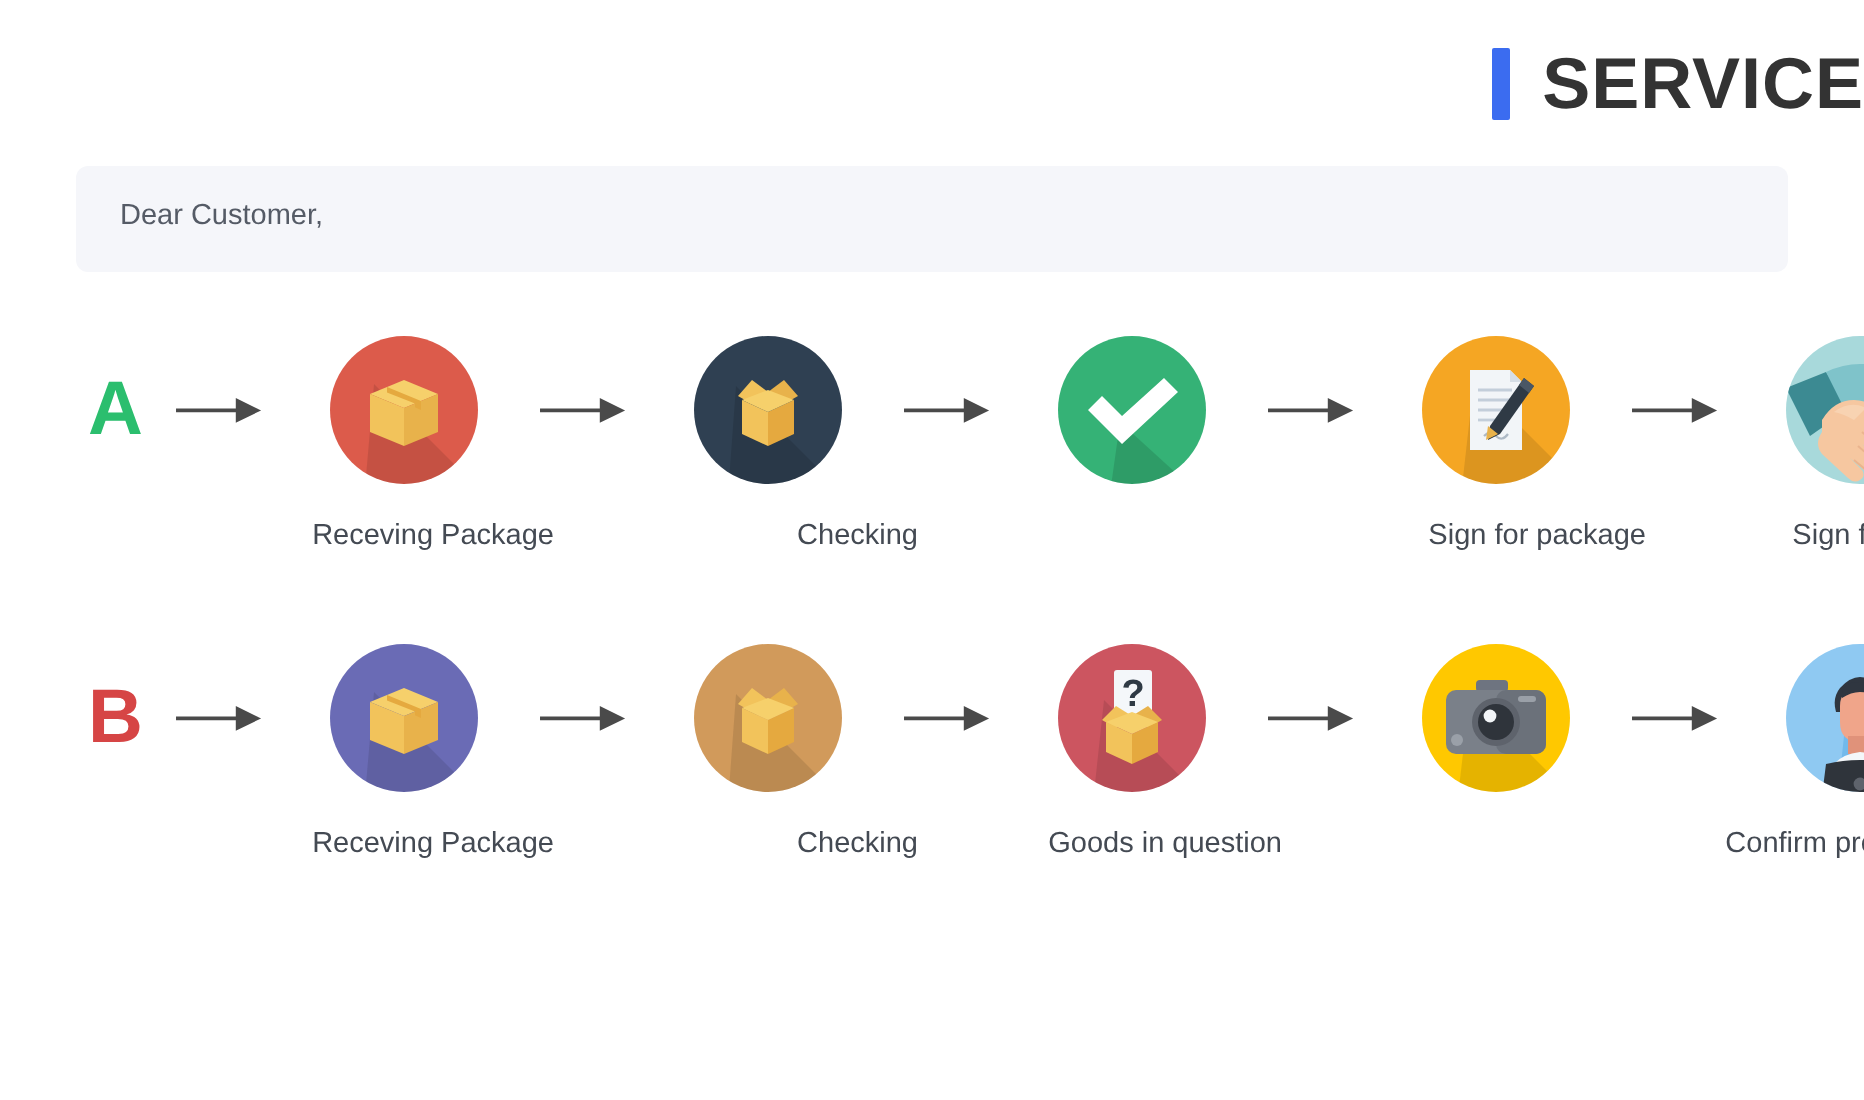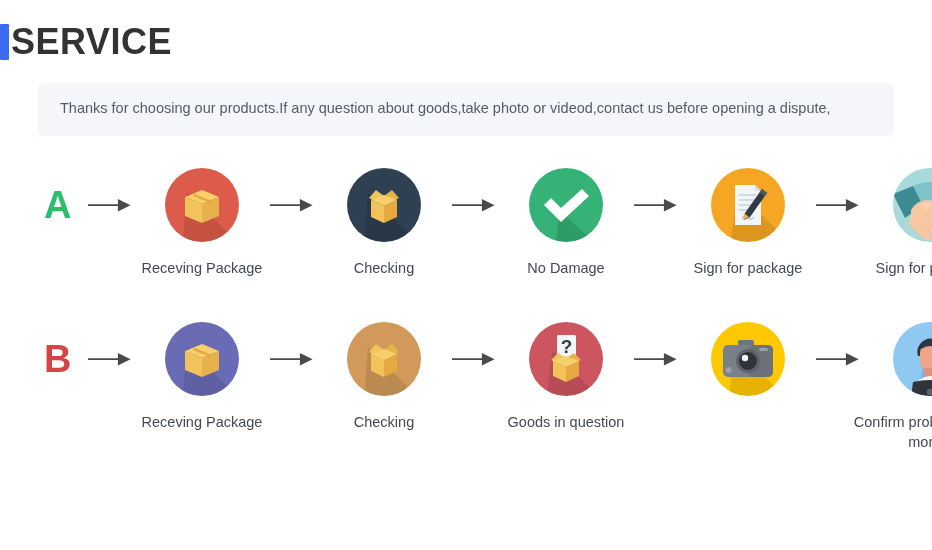--- a/index.html
+++ b/index.html
@@ -12,22 +12,22 @@
     overflow: hidden;
     position: relative;
   }
 
   
   .header {
     width: 100%;
     padding-top: 22px;
     display: flex;
     align-items: center;
-    justify-content: flex-start;
-    gap: 2px;
+    justify-content: flex-end;
+    gap: 16px;
   }
   .title-bar {
     width: 9px;
     height: 36px;
     background: #3B6CF0;
     border-radius: 1px;
     display: inline-block;
   }
   .title-text {
     font-size: 36px;
@@ -95,36 +95,36 @@
     height: 78px;
     margin-top: 8px;
     position: relative;
   }
   .icon-wrap svg { display: block; width: 78px; height: 78px; }
 
   .step-label {
     margin-top: 14px;
     font-size: 14.5px;
     color: #444a53;
-    text-align: center;
+    text-align: right;
     line-height: 20px;
     width: 150px;
   }
   .step-label.wide { width: 170px; }
 </style>
 </head>
 <body>
 
 <div class="header">
   <span class="title-bar"></span>
   <span class="title-text">SERVICE</span>
 </div>
 
 <div class="notice">
-  <p>Thanks for choosing our products.If any question about goods,take photo or videod,contact us before opening a dispute,</p>
+  <p>Dear Customer,</p>
 </div>
 
 <div class="flow-row row-a">
   <div class="row-letter letter-a">A</div>
 
   <div class="arrow">
     <svg viewBox="0 0 40 16">
         <path d="M0 7.2 h26 v-4.6 l11 5.4 -11 5.4 v-4.6 H0 Z" fill="#4a4a4a"></path>
       </svg>
   </div>
@@ -190,21 +190,20 @@
         <clipPath id="cA3">
             <circle cx="39" cy="39" r="37"></circle>
           </clipPath>
         <circle cx="39" cy="39" r="37" fill="#35B276"></circle>
         <g clip-path="url(#cA3)">
             <path d="M33 45 L78 86 L78 95 L26 95 Z" fill="#000" opacity="0.12"></path>
           </g>
         <path d="M17 39 L24 32 L34 42 L55 23 L62 30 L34 56 Z" fill="#ffffff"></path>
       </svg>
     </div>
-    <div class="step-label">No Damage</div>
   </div>
 
   <div class="arrow">
     <svg viewBox="0 0 40 16">
         <path d="M0 7.2 h26 v-4.6 l11 5.4 -11 5.4 v-4.6 H0 Z" fill="#4a4a4a"></path>
       </svg>
   </div>
 
   <div class="step">
     <div class="icon-wrap">

